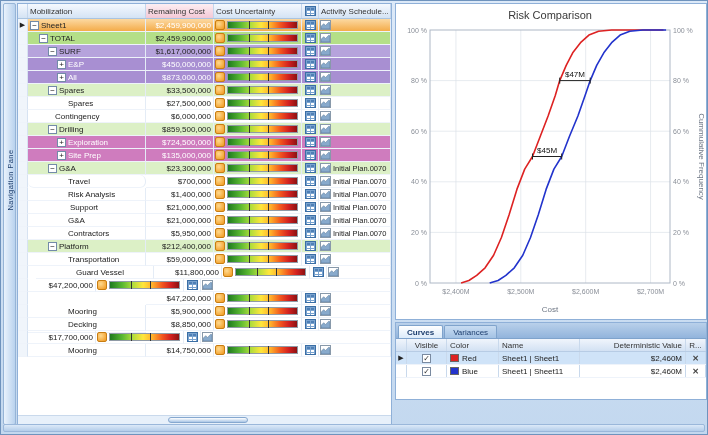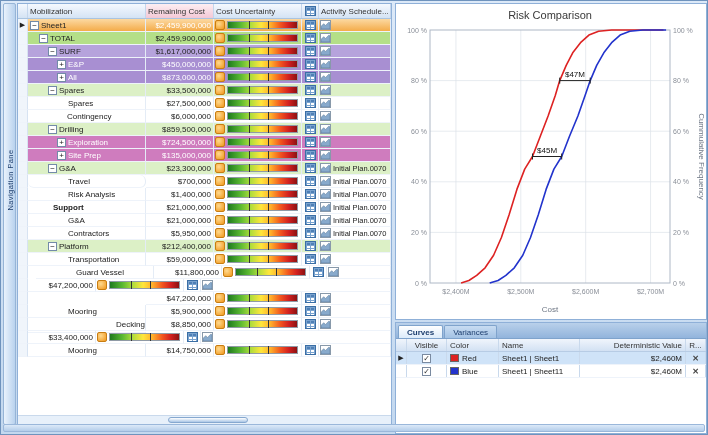--- a/index.html
+++ b/index.html
@@ -54,21 +54,21 @@
 
   
   .chart-panel{position:absolute;left:394px;top:2px;width:312px;height:317px;background:#fff;border:1px solid #8fb0d8}
   .chart-panel svg{width:100%;height:100%;font-family:"Liberation Sans",sans-serif}
   .ct-title{font-size:11px;fill:#3a3a3a}
   .ct-tick{font-size:7px;fill:#8a8f98}
   .ct-axis{font-size:8px;fill:#6d7684}
   .ct-anno{font-size:8px;fill:#111}
 
   
-  .curves-panel{position:absolute;left:394px;top:321px;width:312px;height:112px;background:#fff;border:1px solid #8fb0d8;display:flex;flex-direction:column}
+  .curves-panel{position:absolute;left:394px;top:321px;width:312px;height:78px;background:#fff;border:1px solid #8fb0d8;display:flex;flex-direction:column}
   .tabbar{flex:0 0 16px;background:linear-gradient(#b9d0ea,#92b4dc);display:flex;align-items:flex-end;padding-left:2px;border-bottom:1px solid #7fa3cc}
   .tab{font-size:8px;padding:2px 8px 1px;margin-right:1px;border:1px solid #7fa3cc;border-bottom:none;border-radius:2px 2px 0 0;background:linear-gradient(#c8dcf2,#a3c2e4);color:#1d3e6e}
   .tab.active{background:linear-gradient(#ffffff,#dcebfa);font-weight:bold}
   .ctable-header{flex:0 0 13px;display:flex;background:linear-gradient(#f0f5fc,#d2e1f3);border-bottom:1px solid #b7cce5;font-size:8px;color:#333}
   .ch,.cc{border-right:1px solid #c9d9ec;display:flex;align-items:center;padding:0 3px;overflow:hidden;white-space:nowrap}
   .c-sel{flex:0 0 11px;padding:0;justify-content:center;font-size:7px;color:#222}
   .c-vis{flex:0 0 40px;justify-content:center}
   .c-col{flex:0 0 52px}
   .c-name{flex:1}
   .c-det{flex:0 0 106px;justify-content:flex-end}
@@ -280,21 +280,21 @@
       <span class="chart-icon">
               <svg viewBox="0 0 10 9">
                 <path d="M0 9 L0 6 3 3 5 5 9 1 10 2 10 9 Z"></path>
               </svg>
             </span>
       <span class="sched-text"></span>
     </div>
   </div>
         <div class="grow style-plain">
     <div class="gc sel-col"></div>
-    <div class="gc desc-col" style="padding-left: 28px;">
+    <div class="gc desc-col" style="padding-left: 16px;">
       <span class="expander" style="visibility: hidden;"></span>
       <span class="row-label">Contingency</span>
     </div>
     <div class="gc cost-col cell-cost">$6,000,000</div>
     <div class="gc unc-col">
       <span class="pencil-icon"></span>
       <span class="unc-bar">
               <i class="t1"></i>
               <i class="t2"></i>
             </span>
@@ -462,21 +462,21 @@
       <span class="chart-icon">
               <svg viewBox="0 0 10 9">
                 <path d="M0 9 L0 6 3 3 5 5 9 1 10 2 10 9 Z"></path>
               </svg>
             </span>
       <span class="sched-text">Initial Plan.0070</span>
     </div>
   </div>
         <div class="grow style-plain">
     <div class="gc sel-col"></div>
-    <div class="gc desc-col" style="padding-left: 14px; font-weight: bold;">
+    <div class="gc desc-col" style="padding-left: 31px;">
       <span class="expander" style="visibility: hidden;"></span>
       <span class="row-label">Support</span>
     </div>
     <div class="gc cost-col cell-cost">$21,000,000</div>
     <div class="gc unc-col">
       <span class="pencil-icon"></span>
       <span class="unc-bar">
               <i class="t1"></i>
               <i class="t2"></i>
             </span>
@@ -692,21 +692,21 @@
       <span class="chart-icon">
               <svg viewBox="0 0 10 9">
                 <path d="M0 9 L0 6 3 3 5 5 9 1 10 2 10 9 Z"></path>
               </svg>
             </span>
       <span class="sched-text"></span>
     </div>
   </div>
         <div class="grow style-plain">
     <div class="gc sel-col"></div>
-    <div class="gc desc-col" style="padding-left: 29px; justify-content: flex-end;">
+    <div class="gc desc-col" style="padding-left: 29px;">
       <span class="expander" style="visibility: hidden;"></span>
       <span class="row-label">Decking</span>
     </div>
     <div class="gc cost-col cell-cost">$8,850,000</div>
     <div class="gc unc-col">
       <span class="pencil-icon"></span>
       <span class="unc-bar">
               <i class="t1"></i>
               <i class="t2"></i>
             </span>
@@ -718,21 +718,21 @@
       <span class="chart-icon">
               <svg viewBox="0 0 10 9">
                 <path d="M0 9 L0 6 3 3 5 5 9 1 10 2 10 9 Z"></path>
               </svg>
             </span>
       <span class="sched-text"></span>
     </div>
   </div>
         <div class="grow style-plain">
     <div class="gc sel-col"></div>
-    <div class="gc cost-col cell-cost">$33,400,000</div>
+    <div class="gc cost-col cell-cost">$17,700,000</div>
     <div class="gc unc-col">
       <span class="pencil-icon"></span>
       <span class="unc-bar">
               <i class="t1"></i>
               <i class="t2"></i>
             </span>
     </div>
     <div class="gc gicon-col">
       <span class="grid-icon"></span>
     </div>

